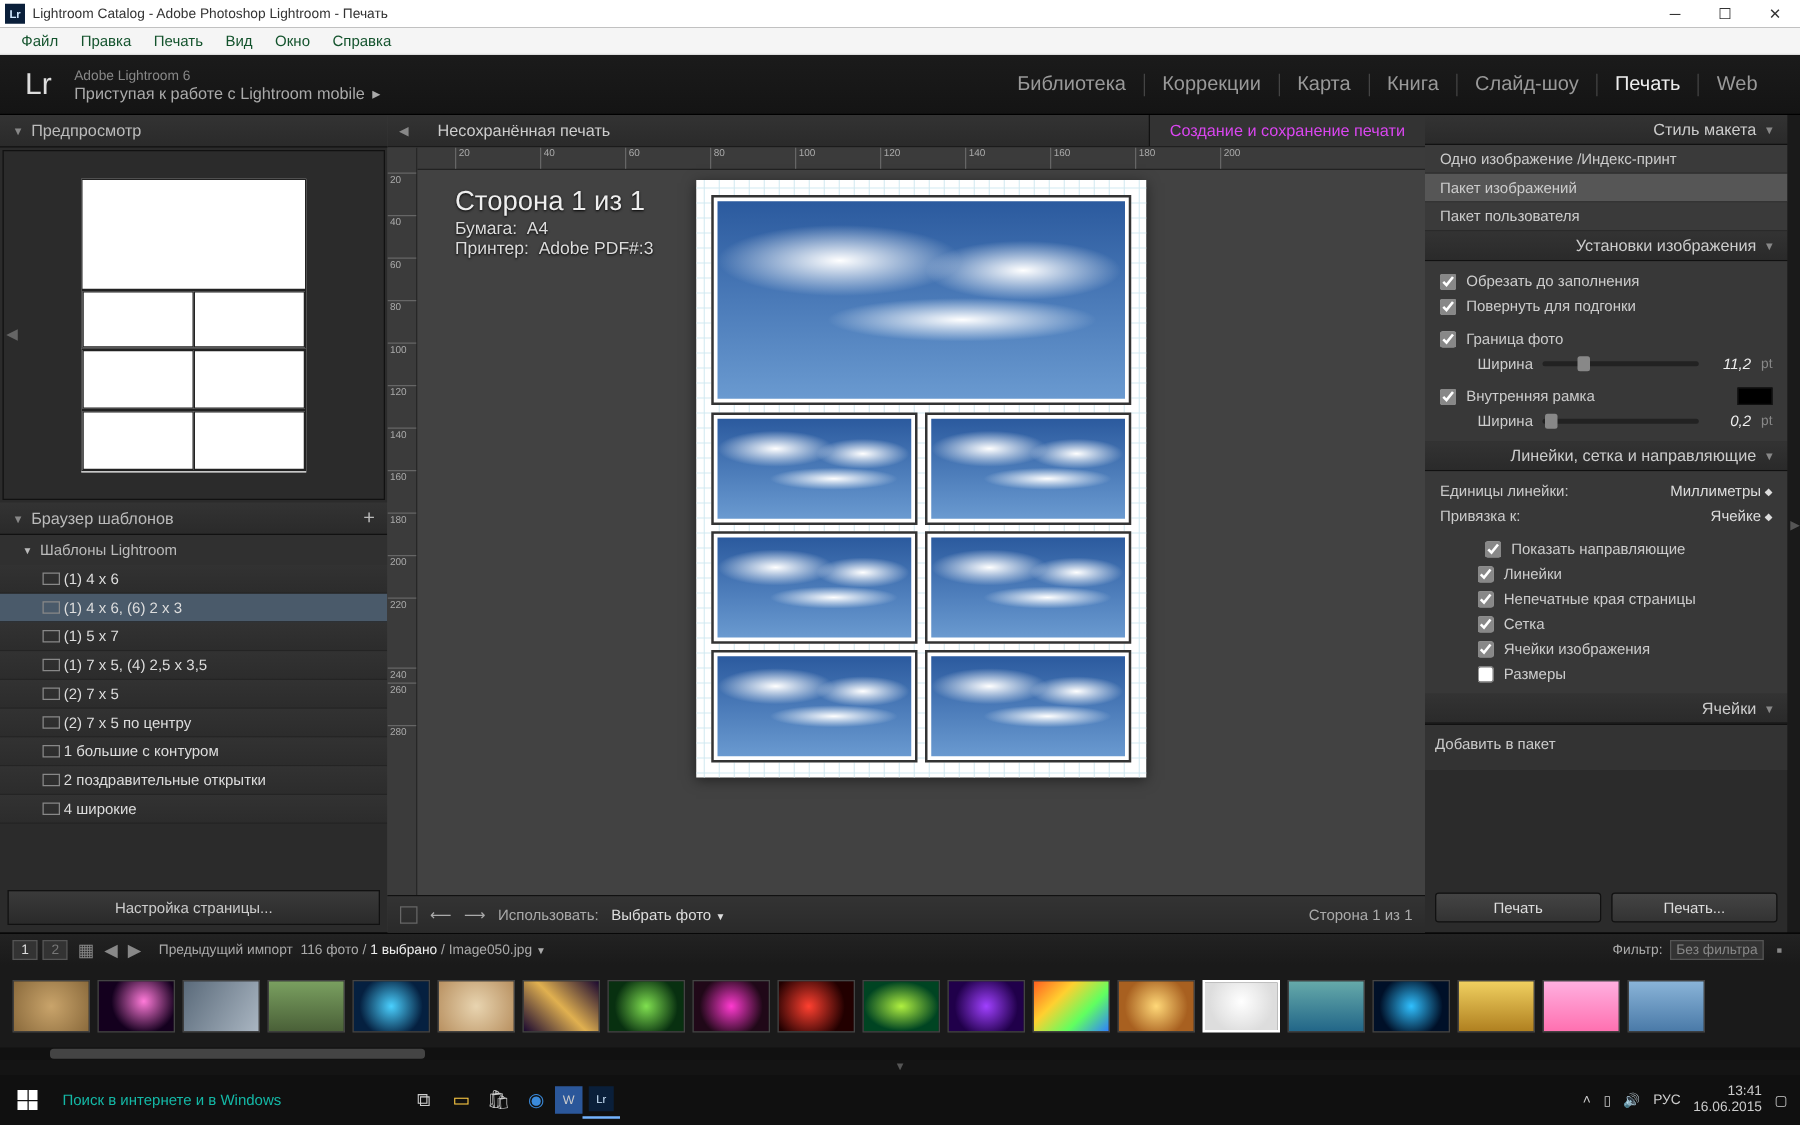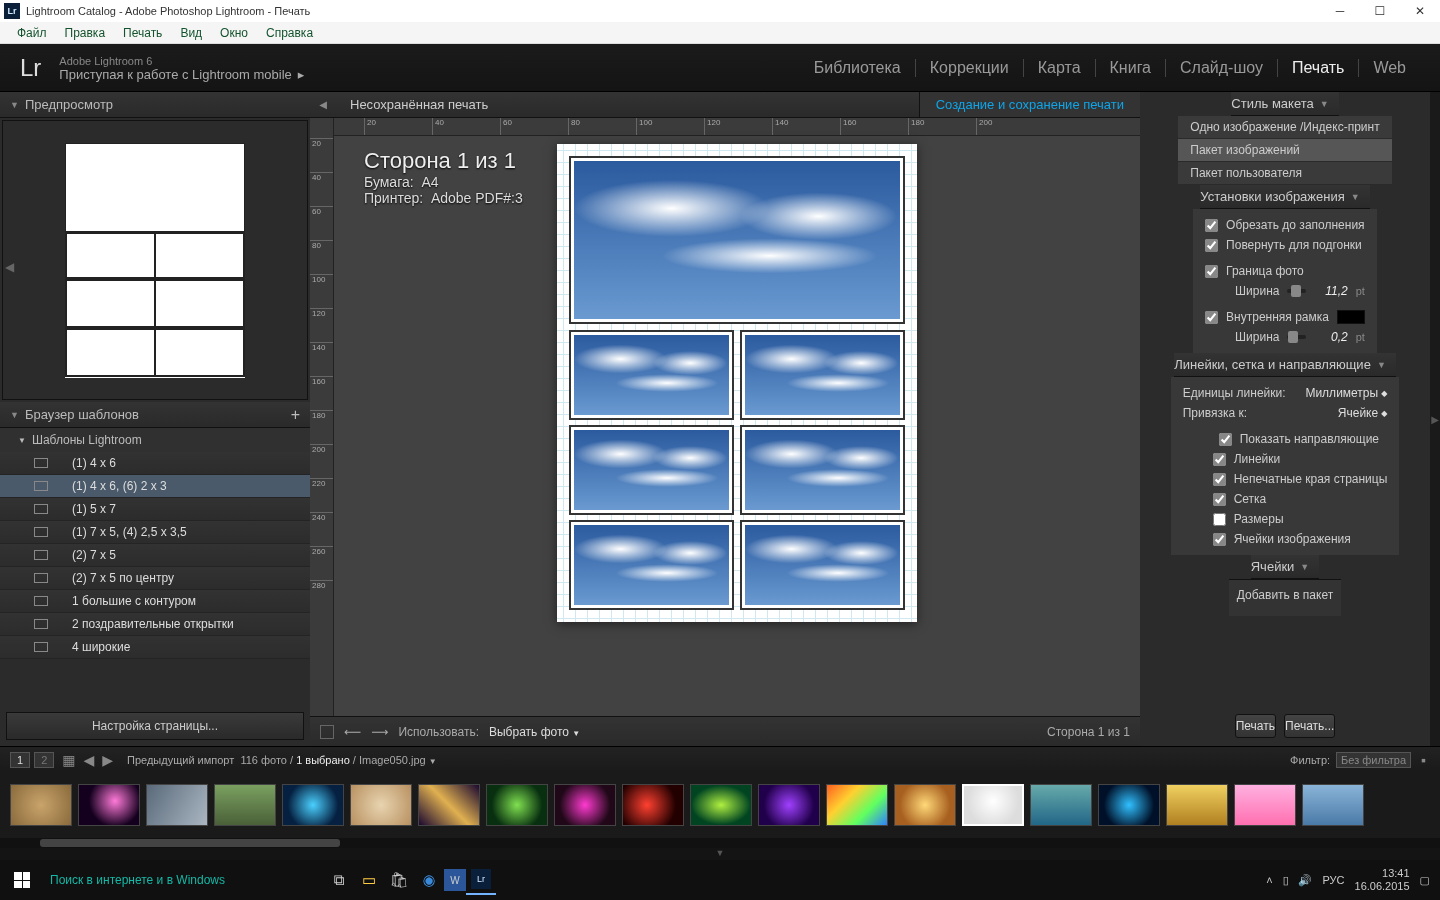--- a/index.html
+++ b/index.html
@@ -21,50 +21,50 @@
 .lr-header .subtitle { font-size: 11px; line-height: 14px; }
 .lr-header .subtitle .row2 { font-size: 13px; color: #aaa; display:flex; align-items:flex-start; gap:6px;}
 .lr-header .modules { margin-left: auto; display: flex; gap: 0; font-size: 16px; }
 .lr-header .modules span { padding: 0 14px; border-right: 1px solid #444; color: #999; cursor:pointer;}
 .lr-header .modules span.active { color: #eee; }
 .lr-header .modules span:last-child { border-right:none; }
 
 
 .workspace { flex: 1; display: flex; min-height: 0; }
 .left-panel, .right-panel { width: 310px; background: #2b2b2b; display: flex; flex-direction: column; }
-.right-panel { width: 290px; align-items: center; }
+.right-panel { width: 290px; }
 .center { flex: 1; background: #424242; display: flex; flex-direction: column; position: relative; }
 
 .panel-head { height: 26px; background: linear-gradient(#333,#2a2a2a); color: #bbb; font-size: 13px; display: flex; align-items: center; padding: 0 10px; border-bottom: 1px solid #111; }
 .panel-head .tri { margin-right: 6px; font-size:9px; color:#888;}
 .panel-head .plus { margin-left: auto; font-size:16px; }
 
 
 .preview-box { flex: 0 0 280px; background:#2b2b2b; border:1px solid #111; margin:2px; display:flex; align-items:center; justify-content:center; position:relative;}
 .preview-page { width:180px; height:235px; background:#fff; }
 .preview-page .grid { width:100%; height:100%; display:grid; grid-template-rows: 38% 20% 21% 21%; }
 .preview-page .grid div { border:1px solid #222; }
 .preview-page .grid .row2, .preview-page .grid .row3, .preview-page .grid .row4 { display:grid; grid-template-columns:1fr 1fr;}
 .preview-page .grid .row2 div,.preview-page .grid .row3 div,.preview-page .grid .row4 div{border:1px solid #222;}
 .preview-arrow { position:absolute; left:2px; top:50%; color:#666; font-size:12px;}
 
 
 .template-list { flex:1; overflow:hidden; font-size:12px; color:#ccc; }
 .template-list .group { padding:5px 18px; background:#303030; color:#bbb; font-size:12px; display:flex; align-items:center;}
 .template-list .group .tri{font-size:8px; margin-right:6px;}
-.template-list .item { padding:4px 14px 4px 34px; display:flex; align-items:center; gap:24px; color:#ddd; background:linear-gradient(#323232,#2c2c2c); border-bottom:1px solid #242424;text-align:right;}
+.template-list .item { padding:4px 14px 4px 34px; display:flex; align-items:center; gap:3px; color:#ddd; background:linear-gradient(#323232,#2c2c2c); border-bottom:1px solid #242424;text-align:right;}
 .template-list .item.selected { background:#4a5a6a; }
 .template-list .item .icn { width:14px; height:10px; border:1px solid #888; position:relative;}
 .left-bottom-btn { height:28px; margin:6px; background:linear-gradient(#3a3a3a,#2a2a2a); border:1px solid #111; color:#ccc; font-size:12px; display:flex; align-items:center; justify-content:center;}
 
 
 .center-head { height:26px; background:linear-gradient(#333,#2a2a2a); display:flex; align-items:center; color:#ccc; font-size:13px; border-bottom:1px solid #111;}
 .center-head .title { padding-left:14px; flex:1;}
 .center-head .caret{ width:26px; text-align:center; color:#888; font-size:10px;}
-.center-head .action { padding:0 16px; background:#333; height:100%; display:flex; align-items:center; border-left:1px solid #111; color:#0ea5e9;}
+.center-head .action { padding:0 16px; background:#333; height:100%; display:flex; align-items:center; border-left:1px solid #111; color:#d946ef;}
 
 
 .canvas-wrap { flex:1; position:relative; overflow:hidden; background:#424242; display:flex; }
 .ruler-left { width:24px; background:#3b3b3b; border-right:1px solid #222; position:relative;}
 .ruler-left .tick{ position:absolute; left:0; right:0; border-top:1px solid #666; font-size:8px; color:#aaa; padding-left:2px;}
 .canvas-inner { flex:1; position:relative; display:flex; flex-direction:column;}
 .ruler-top { height:18px; background:#3b3b3b; border-bottom:1px solid #222; position:relative; font-size:8px; color:#aaa;}
 .ruler-top .tick{position:absolute; top:0; bottom:0; border-left:1px solid #666; padding-left:2px;}
 .stage { flex:1; background:#424242; display:flex; align-items:flex-start; justify-content:center; padding-top:8px; position:relative;}
 .page-info { position:absolute; left:30px; top:12px; color:#eee; font-size:18px; font-weight:400; text-shadow:0 1px 2px #000; z-index:5; pointer-events:none;}
@@ -294,21 +294,21 @@
           <div class="tick" style="top: 54px;">40</div>
           <div class="tick" style="top: 88px;">60</div>
           <div class="tick" style="top: 122px;">80</div>
           <div class="tick" style="top: 156px;">100</div>
           <div class="tick" style="top: 190px;">120</div>
           <div class="tick" style="top: 224px;">140</div>
           <div class="tick" style="top: 258px;">160</div>
           <div class="tick" style="top: 292px;">180</div>
           <div class="tick" style="top: 326px;">200</div>
           <div class="tick" style="top: 360px;">220</div>
-          <div class="tick" style="top: 394px;">240</div>
+          <div class="tick" style="top: 416px;">240</div>
           <div class="tick" style="top: 428px;">260</div>
           <div class="tick" style="top: 462px;">280</div>
         </div>
       <div class="canvas-inner">
         <div class="ruler-top" id="rulerT">
             <div class="tick" style="left: 30px;">20</div>
             <div class="tick" style="left: 98px;">40</div>
             <div class="tick" style="left: 166px;">60</div>
             <div class="tick" style="left: 234px;">80</div>
             <div class="tick" style="left: 302px;">100</div>
@@ -451,26 +451,26 @@
           </div>
           <div class="r-row indent">
             <input type="checkbox" checked="" style="">
             <span>Непечатные края страницы</span>
           </div>
           <div class="r-row indent">
             <input type="checkbox" checked="" style="">
             <span>Сетка</span>
           </div>
           <div class="r-row indent">
+            <input type="checkbox" checked="" style="">
+            <span>Ячейки изображения</span>
+          </div>
+          <div class="r-row indent">
             <input type="checkbox" style="">
             <span>Размеры</span>
-          </div>
-          <div class="r-row indent">
-            <input type="checkbox" checked="" style="">
-            <span>Ячейки изображения</span>
           </div>
         </div>
     </div>
 
     <div class="r-section-head">
         <span>Ячейки</span>
         <span class="tri">▼</span>
       </div>
     <div class="r-bottom">
       <div class="txt">Добавить в пакет</div>

